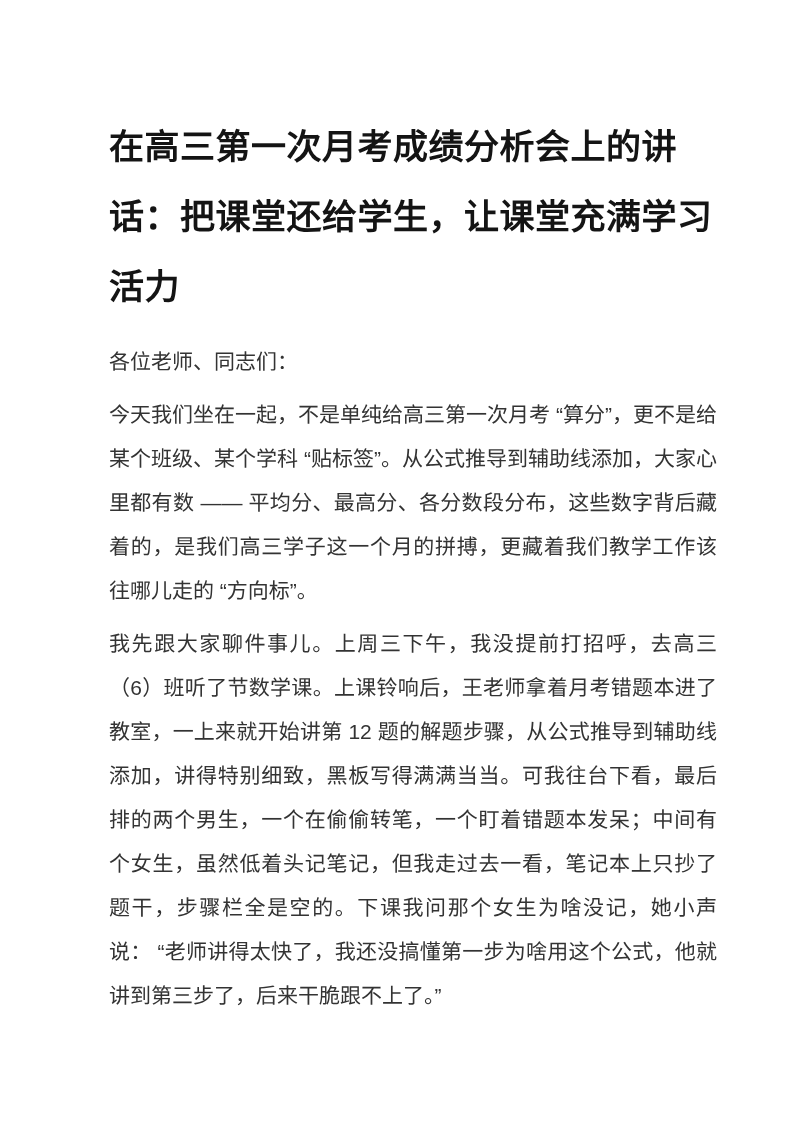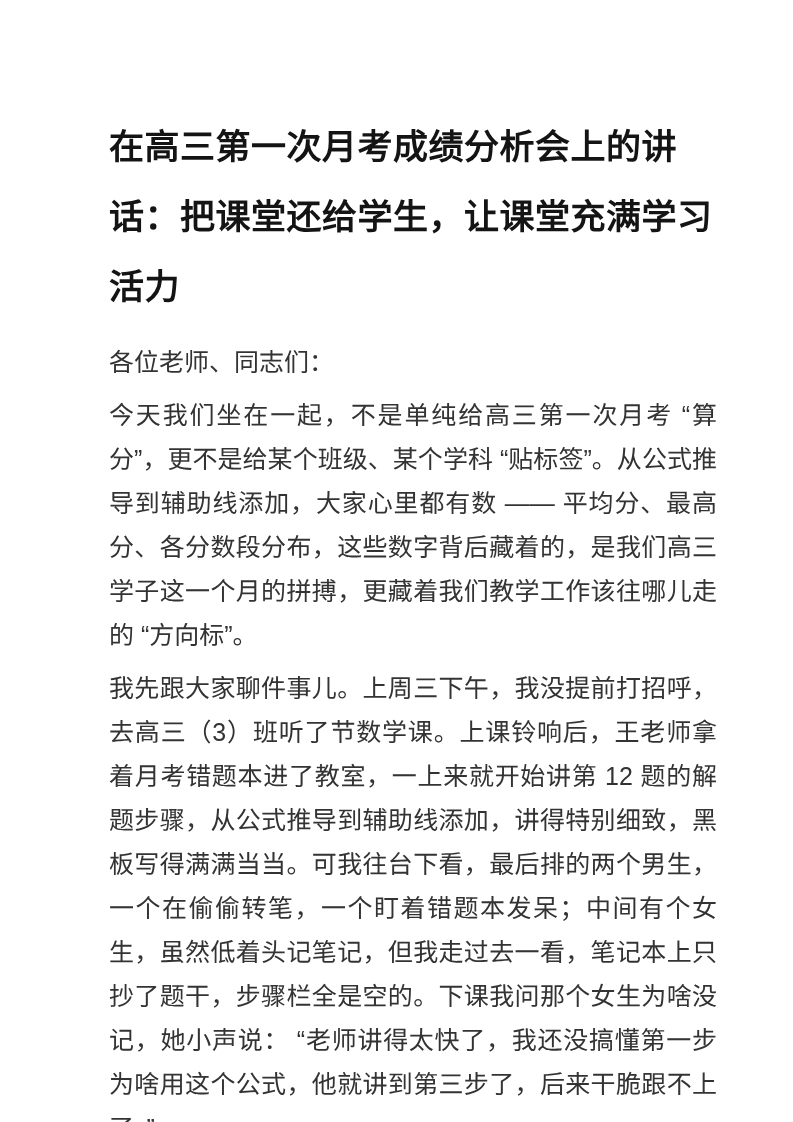--- a/index.html
+++ b/index.html
@@ -26,32 +26,32 @@
   .doc-title {
     font-size: 35px;
     line-height: 70px;
     font-weight: 700;
     color: #141414;
     margin: 0 0 18px 0;
     text-align: left;
     letter-spacing: 0.5px;
   }
   .doc-para {
-    font-size: 25px;
+    font-size: 21px;
     line-height: 44px;
     color: #333333;
     margin: 0 0 9px 0;
     text-align: justify;
     text-justify: inter-ideograph;
     word-break: break-all;
   }
 </style>
 </head>
 <body>
 
 <div class="page">
   <div class="content">
     <h1 class="doc-title">在高三第一次月考成绩分析会上的讲话：把课堂还给学生，让课堂充满学习活力</h1>
     <p class="doc-para">各位老师、同志们：</p>
     <p class="doc-para">今天我们坐在一起，不是单纯给高三第一次月考 “算分”，更不是给某个班级、某个学科 “贴标签”。从公式推导到辅助线添加，大家心里都有数 —— 平均分、最高分、各分数段分布，这些数字背后藏着的，是我们高三学子这一个月的拼搏，更藏着我们教学工作该往哪儿走的 “方向标”。</p>
-    <p class="doc-para">我先跟大家聊件事儿。上周三下午，我没提前打招呼，去高三（3）班听了节数学课。上课铃响后，王老师拿着月考错题本进了教室，一上来就开始讲第 12 题的解题步骤，从公式推导到辅助线添加，讲得特别细致，黑板写得满满当当。可我往台下看，最后排的两个男生，一个在偷偷转笔，一个盯着错题本发呆；中间有个女生，虽然低着头记笔记，但我走过去一看，笔记本上只抄了题干，步骤栏全是空的。下课我问那个女生为啥没记，她小声说： “老师讲得太快了，我还没搞懂第一步为啥用这个公式，他就讲到第三步了，后来干脆跟不上了。”</p>
+    <p class="doc-para">我先跟大家聊件事儿。上周三下午，我没提前打招呼，去高三（6）班听了节数学课。上课铃响后，王老师拿着月考错题本进了教室，一上来就开始讲第 12 题的解题步骤，从公式推导到辅助线添加，讲得特别细致，黑板写得满满当当。可我往台下看，最后排的两个男生，一个在偷偷转笔，一个盯着错题本发呆；中间有个女生，虽然低着头记笔记，但我走过去一看，笔记本上只抄了题干，步骤栏全是空的。下课我问那个女生为啥没记，她小声说： “老师讲得太快了，我还没搞懂第一步为啥用这个公式，他就讲到第三步了，后来干脆跟不上了。”</p>
   </div>
 </div>
 
 </body></html>

